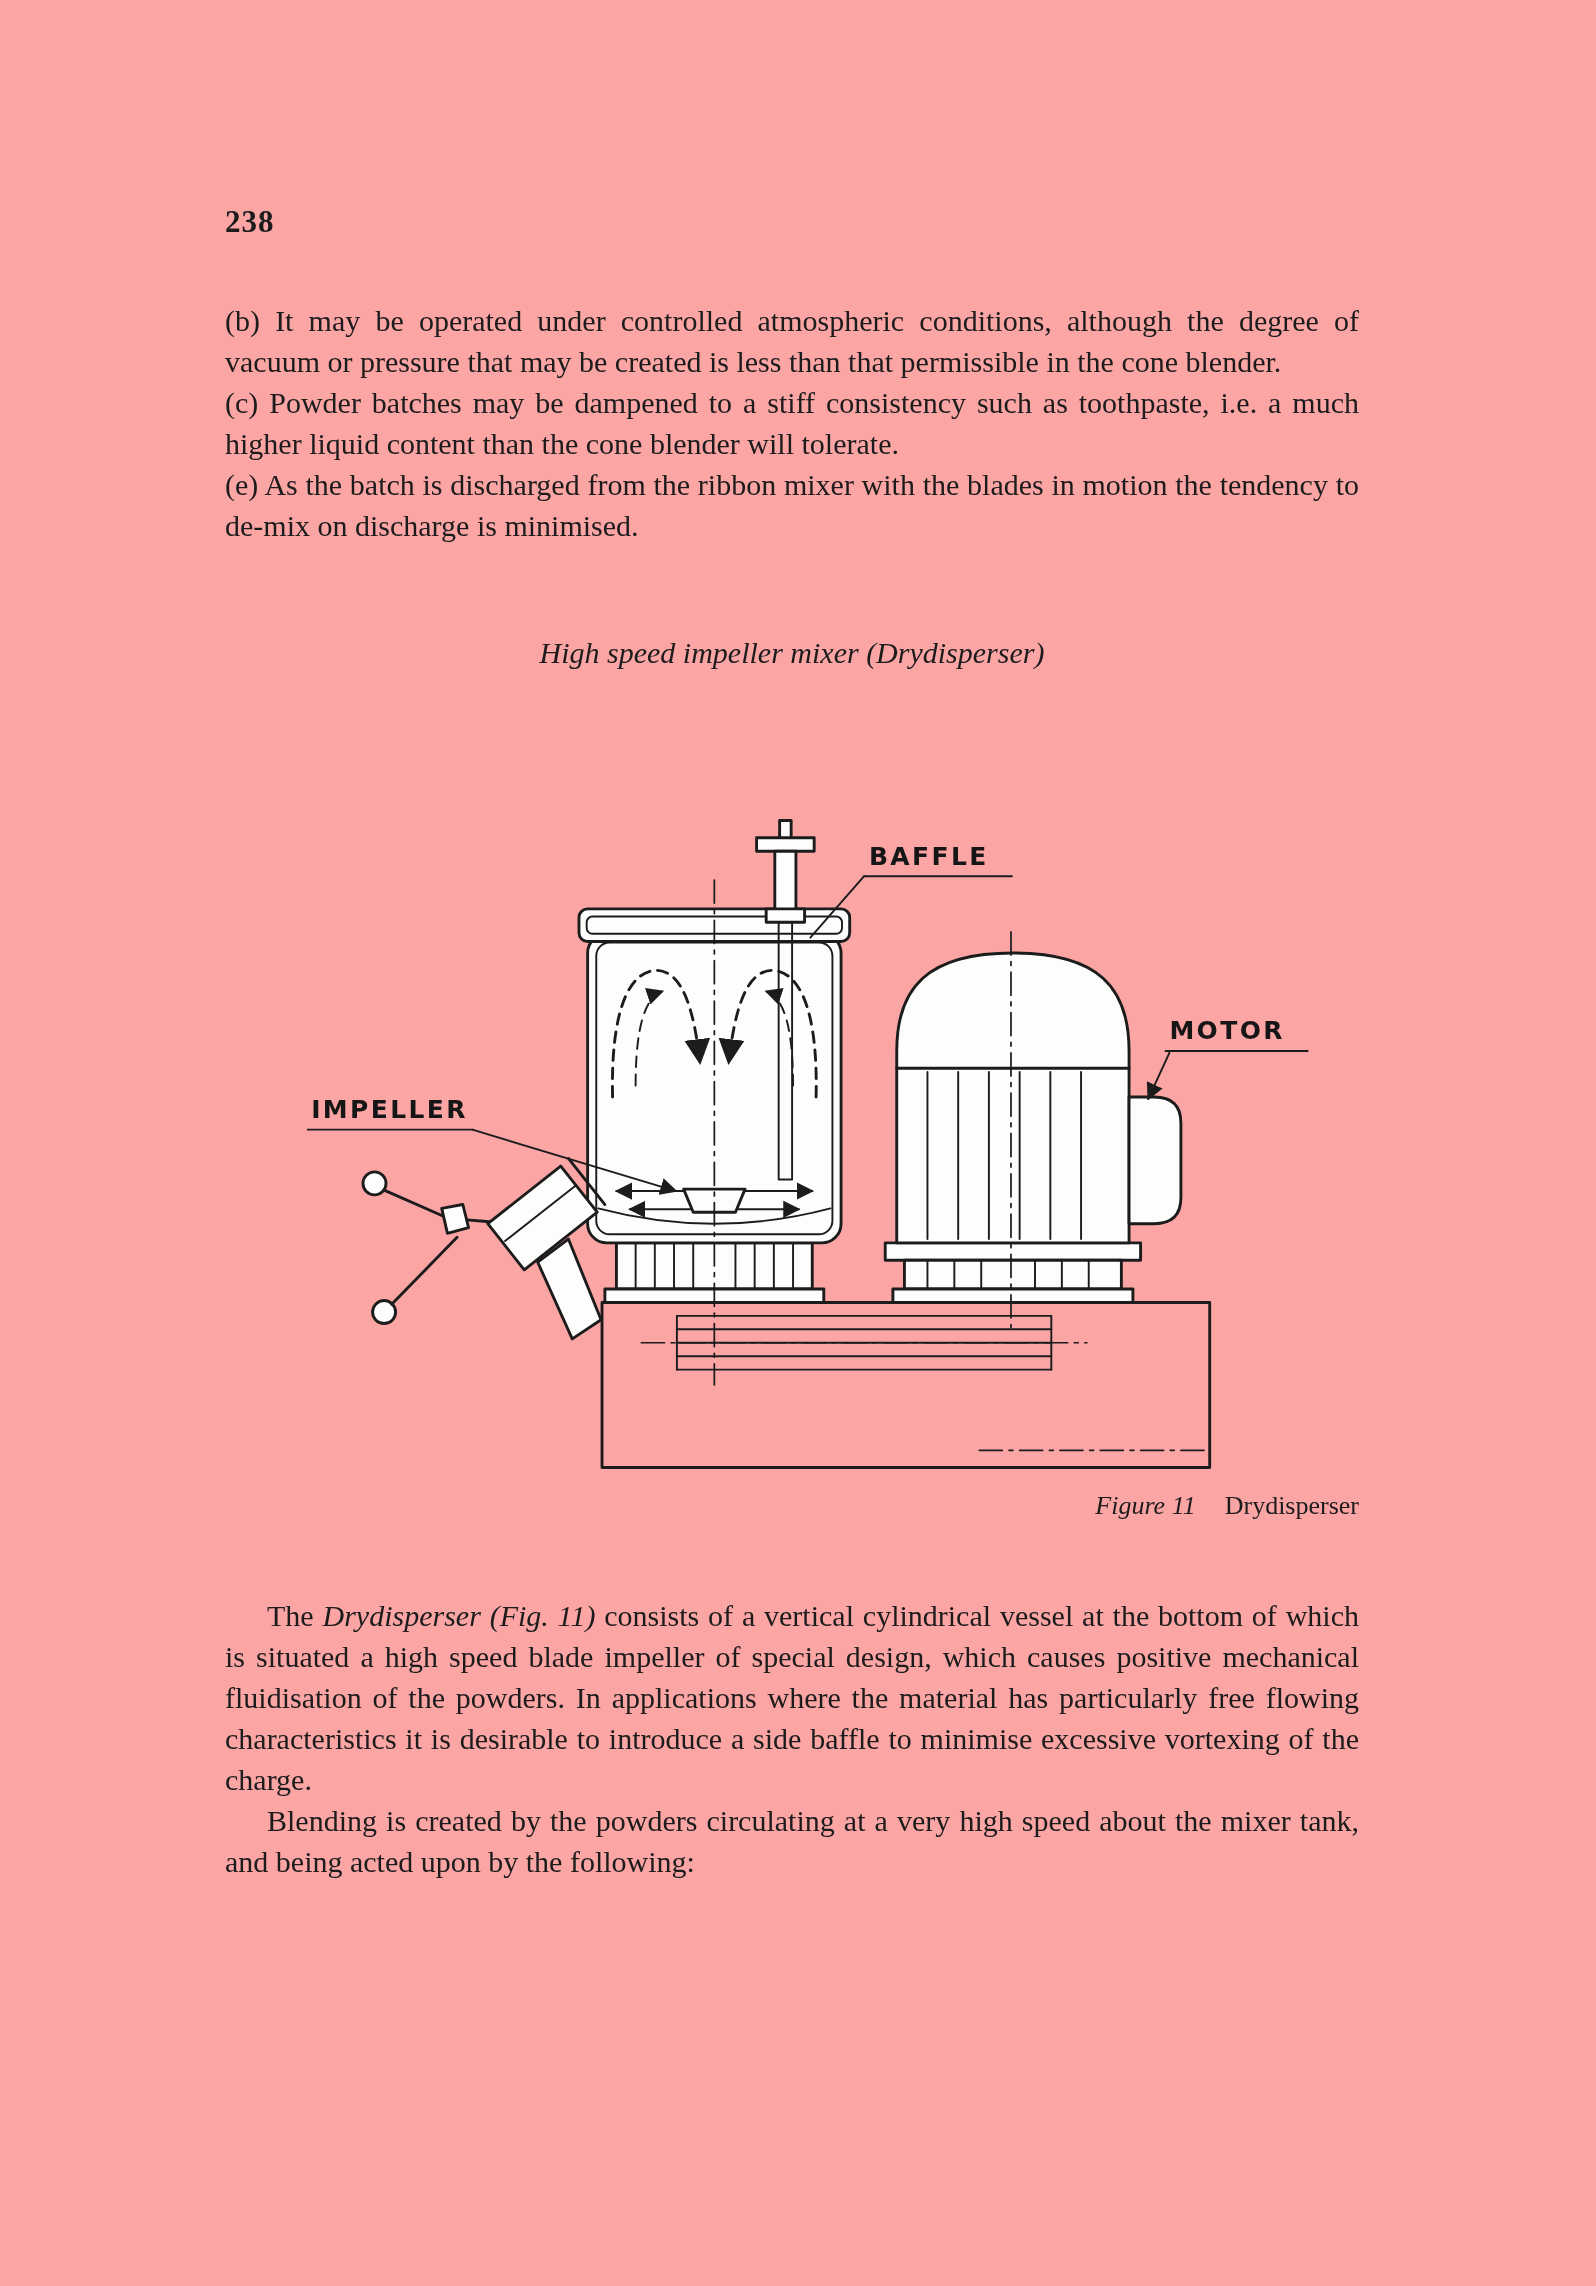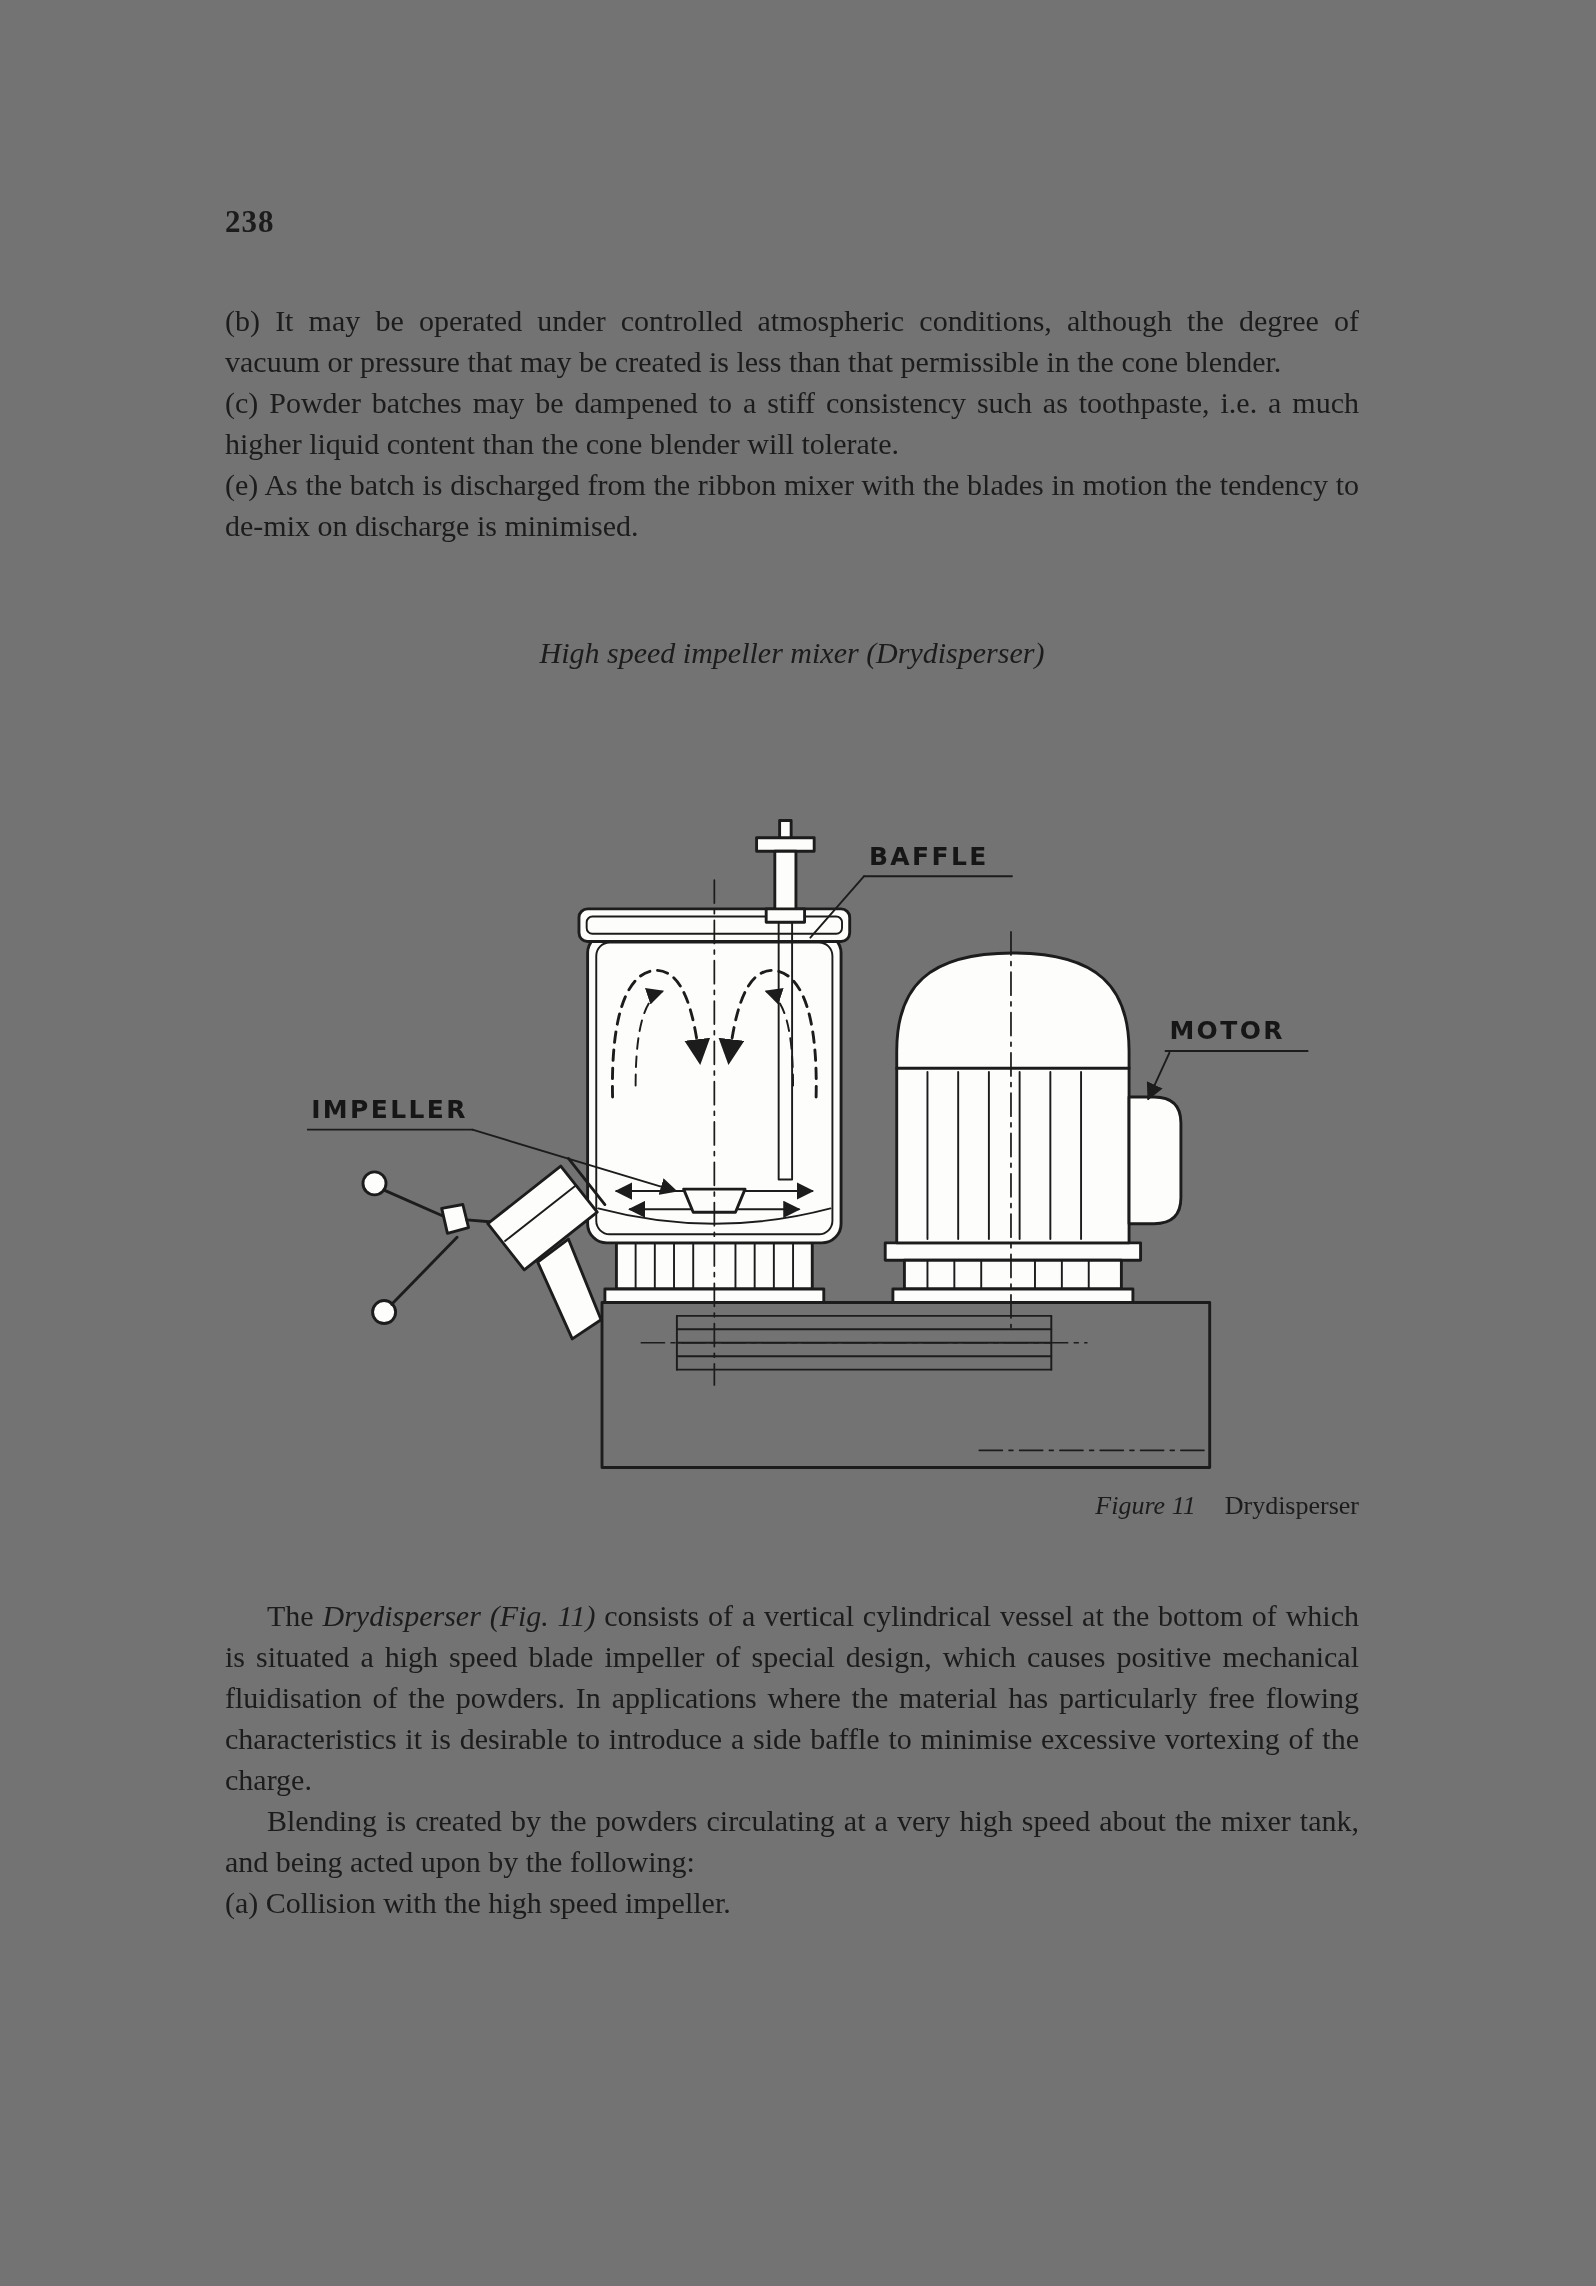--- a/index.html
+++ b/index.html
@@ -1,19 +1,19 @@
 <!DOCTYPE html>
 <html><head>
 <meta charset="utf-8">
 <style>
   html,body{margin:0;padding:0;background:#fdfdfb;}
   .page{
     position:relative;
     width:1597px;height:2286px;
-    background:#737373;
+    background:#fca5a5;
     color:#1c1c1c;
     font-family:"Liberation Serif",serif;
     overflow:hidden;
   }
   .page-number{
     position:absolute;left:225px;top:204px;
     font-size:31px;font-weight:600;letter-spacing:1px;
   }
   .running-head{
     position:absolute;left:225px;top:213px;width:1134px;
@@ -197,17 +197,16 @@
     </svg>
   </div>
 
   <div class="figure-caption">
     <span class="cap-num">Figure 11</span><span class="cap-title">Drydisperser</span>
   </div>
 
   <div class="content-bottom">
     <p class="indent"><span>The </span><i>Drydisperser (Fig. 11)</i><span> consists of a vertical cylindrical vessel at the bottom of which is situated a high speed blade impeller of special design, which causes positive mechanical fluidisation of the powders. In applications where the material has particularly free flowing characteristics it is desirable to introduce a side baffle to minimise excessive vortexing of the charge.</span></p>
     <p class="indent">Blending is created by the powders circulating at a very high speed about the mixer tank, and being acted upon by the following:</p>
-    <p>(a) Collision with the high speed impeller.</p>
   </div>
 
 </div>
 
 
 </body></html>

